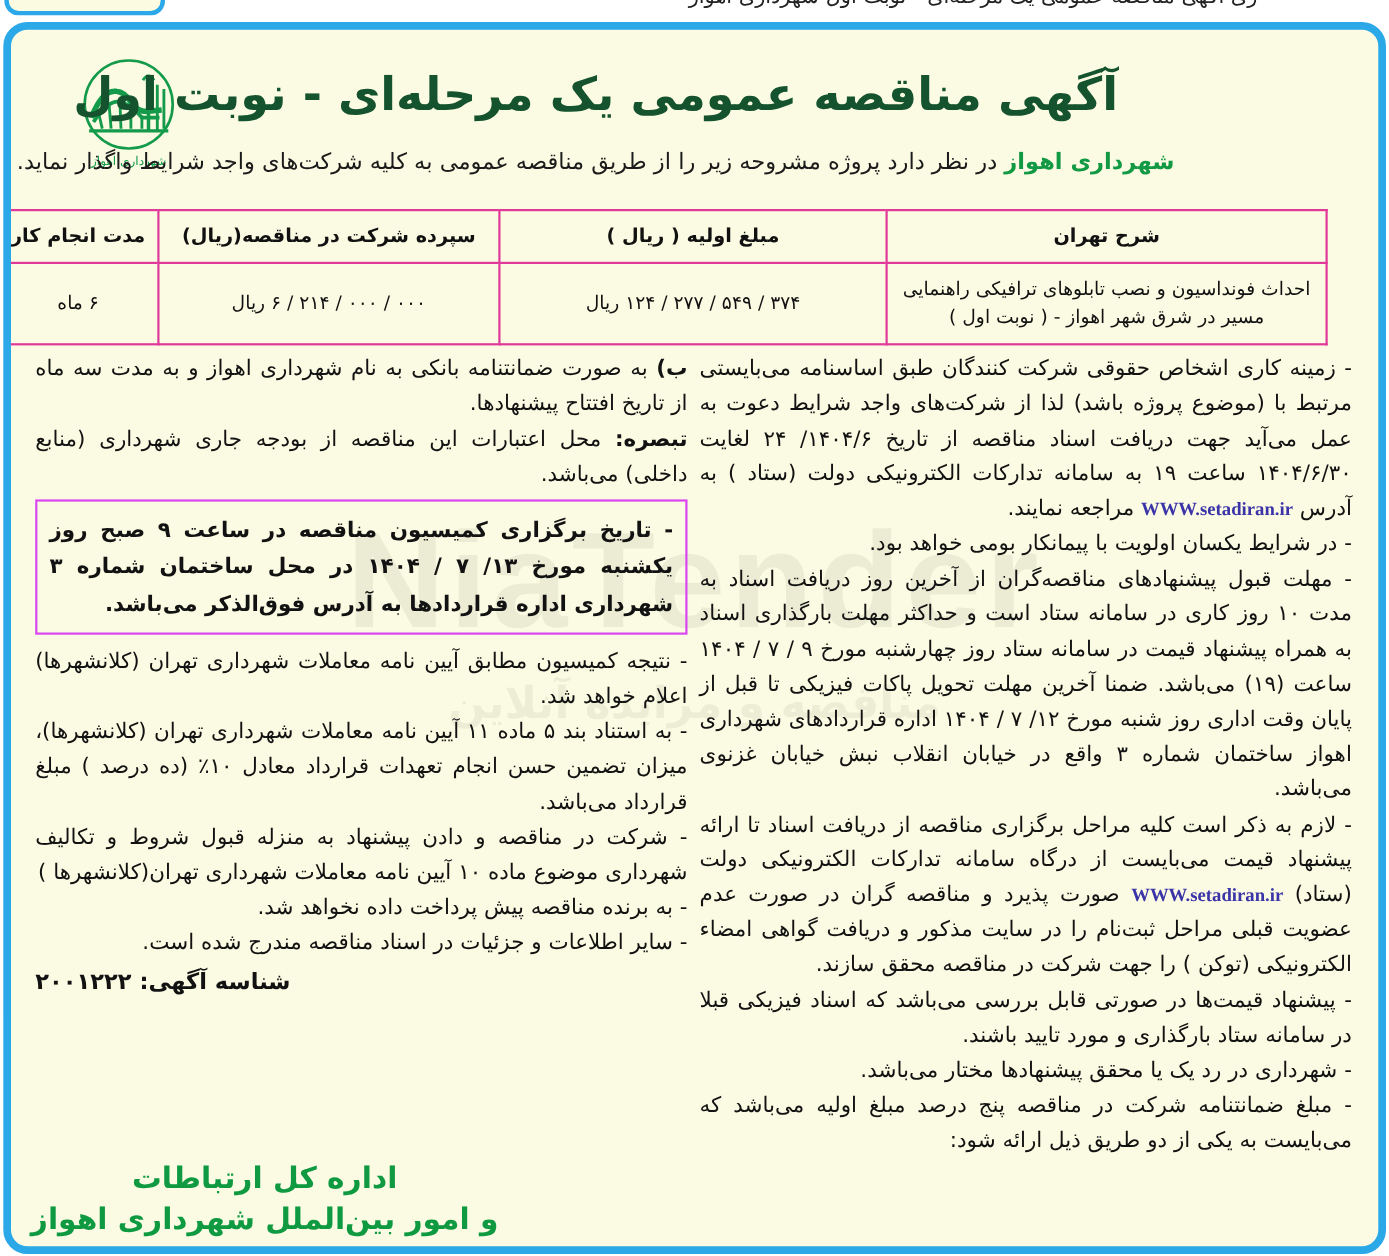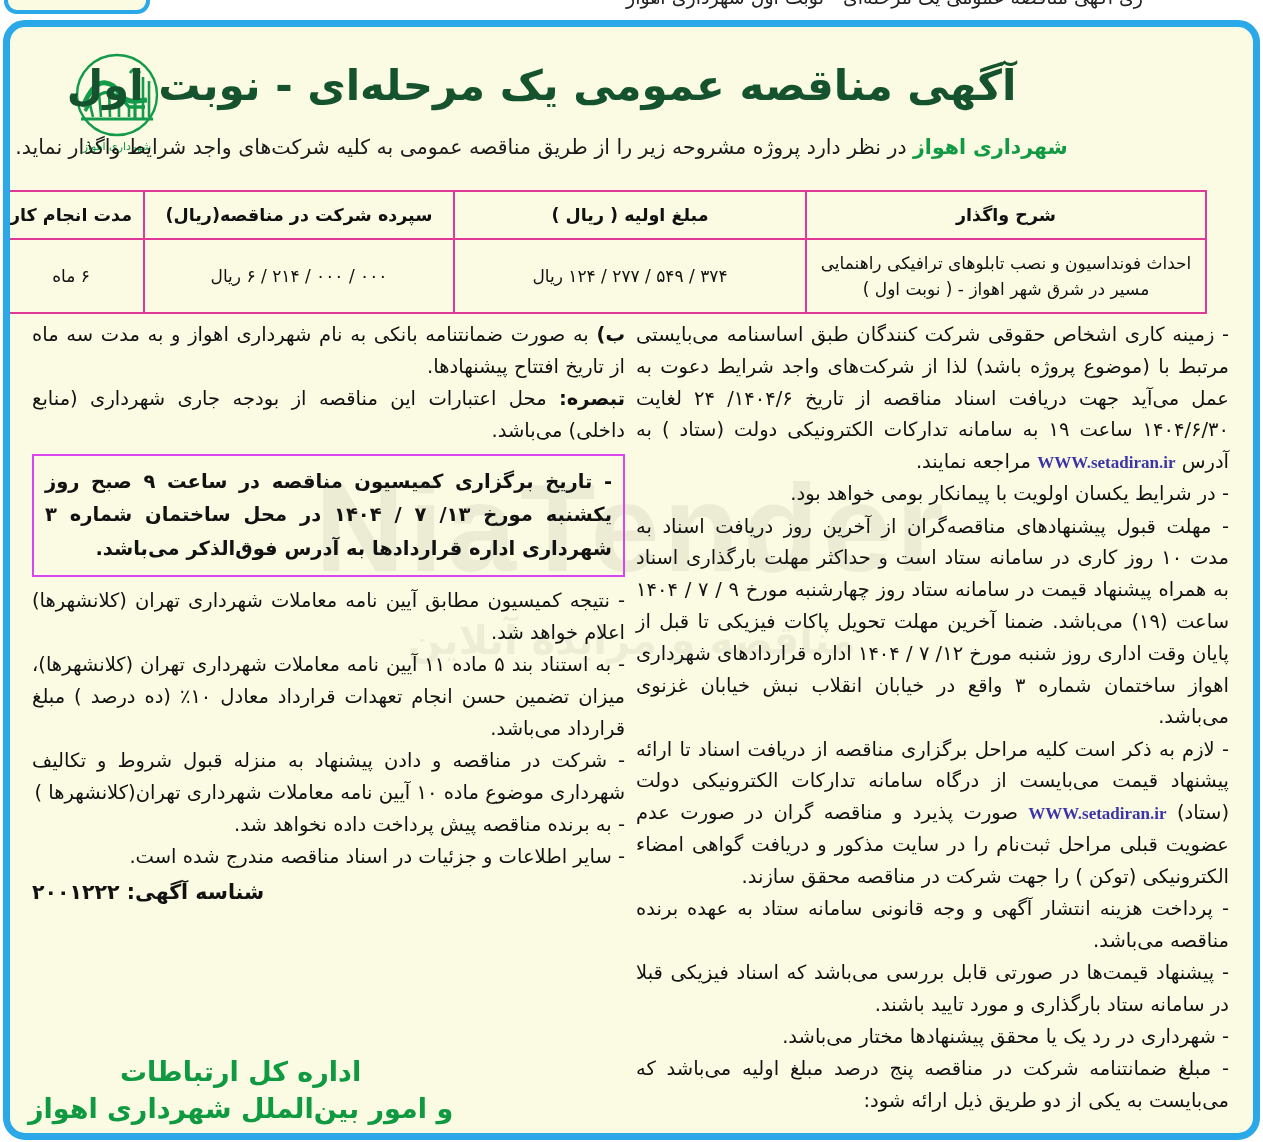--- a/index.html
+++ b/index.html
@@ -181,21 +181,21 @@
 
     <div class="subtitle">
       <span class="org">شهرداری اهواز</span><span> در نظر دارد پروژه مشروحه زیر را از طریق مناقصه عمومی به کلیه شرکت‌های واجد شرایط واگذار نماید.</span>
     </div>
   </div>
 
   <div class="tbl-wrap">
     <table class="tender">
       <thead>
         <tr>
-          <th class="col-desc">شرح واگذار</th>
+          <th class="col-desc">شرح تهران</th>
           <th class="col-amount">مبلغ اولیه ( ریال )</th>
           <th class="col-deposit">سپرده شرکت در مناقصه(ریال)</th>
           <th class="col-dur">مدت انجام کار</th>
         </tr>
       </thead>
       <tbody>
         <tr>
           <td>احداث فونداسیون و نصب تابلوهای ترافیکی راهنمایی مسیر در شرق شهر اهواز - ( نوبت اول )</td>
           <td>۳۷۴ / ۵۴۹ / ۲۷۷ / ۱۲۴ ریال</td>
           <td>۰۰۰ / ۰۰۰ / ۲۱۴ / ۶ ریال</td>
@@ -216,21 +216,20 @@
         <span class="url">WWW.setadiran.ir</span>
         <span>مراجعه نمایند.</span>
       </p>
       <p>- در شرایط یکسان اولویت با پیمانکار بومی خواهد بود.</p>
       <p>- مهلت قبول پیشنهادهای مناقصه‌گران از آخرین روز دریافت اسناد به مدت ۱۰ روز کاری در سامانه ستاد است و حداکثر مهلت بارگذاری اسناد به همراه پیشنهاد قیمت در سامانه ستاد روز چهارشنبه مورخ ۹ / ۷ / ۱۴۰۴ ساعت (۱۹) می‌باشد. ضمنا آخرین مهلت تحویل پاکات فیزیکی تا قبل از پایان وقت اداری روز شنبه مورخ ۱۲/ ۷ / ۱۴۰۴ اداره قراردادهای شهرداری اهواز ساختمان شماره ۳ واقع در خیابان انقلاب نبش خیابان غزنوی می‌باشد.</p>
       <p>
         <span>- لازم به ذکر است کلیه مراحل برگزاری مناقصه از دریافت اسناد تا ارائه پیشنهاد قیمت می‌بایست از درگاه سامانه تدارکات الکترونیکی دولت (ستاد)</span>
         <span class="url">WWW.setadiran.ir</span>
         <span>صورت پذیرد و مناقصه گران در صورت عدم عضویت قبلی مراحل ثبت‌نام را در سایت مذکور و دریافت گواهی امضاء الکترونیکی (توکن ) را جهت شرکت در مناقصه محقق سازند.</span>
       </p>
-      <p>- پرداخت هزینه انتشار آگهی و وجه قانونی سامانه ستاد به عهده برنده مناقصه می‌باشد.</p>
       <p>- پیشنهاد قیمت‌ها در صورتی قابل بررسی می‌باشد که اسناد فیزیکی قبلا در سامانه ستاد بارگذاری و مورد تایید باشند.</p>
       <p>- شهرداری در رد یک یا محقق پیشنهادها مختار می‌باشد.</p>
       <p>- مبلغ ضمانتنامه شرکت در مناقصه پنج درصد مبلغ اولیه می‌باشد که می‌بایست به یکی از دو طریق ذیل ارائه شود:</p>
     </div>
 
     <div class="col left">
       <p>
         <span class="b">ب)</span><span> به صورت ضمانتنامه بانکی به نام شهرداری اهواز و به مدت سه ماه از تاریخ افتتاح پیشنهادها.</span>
       </p>
       <p>

